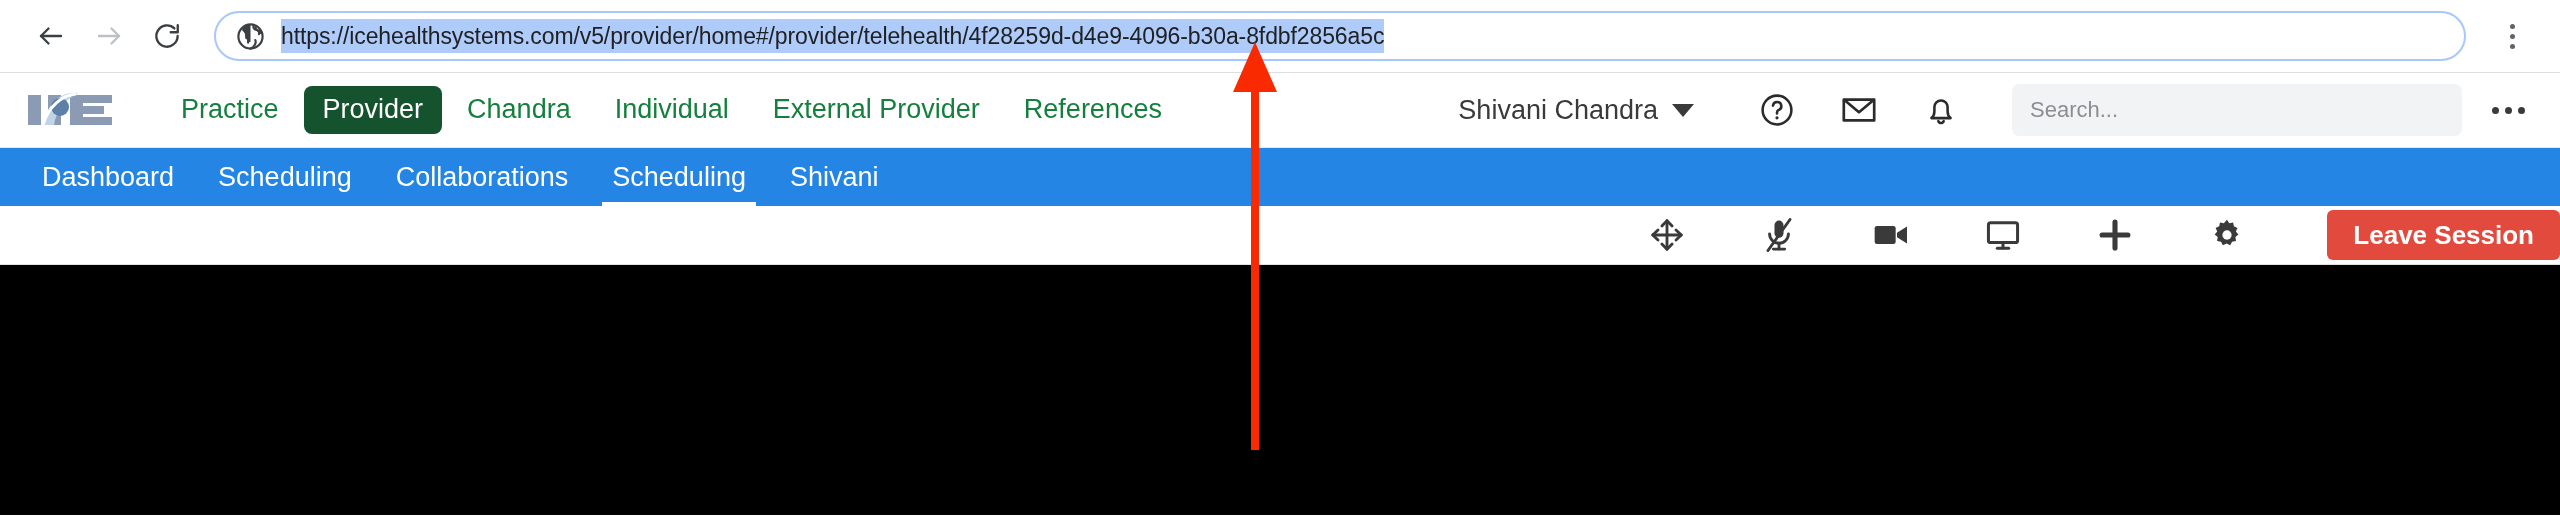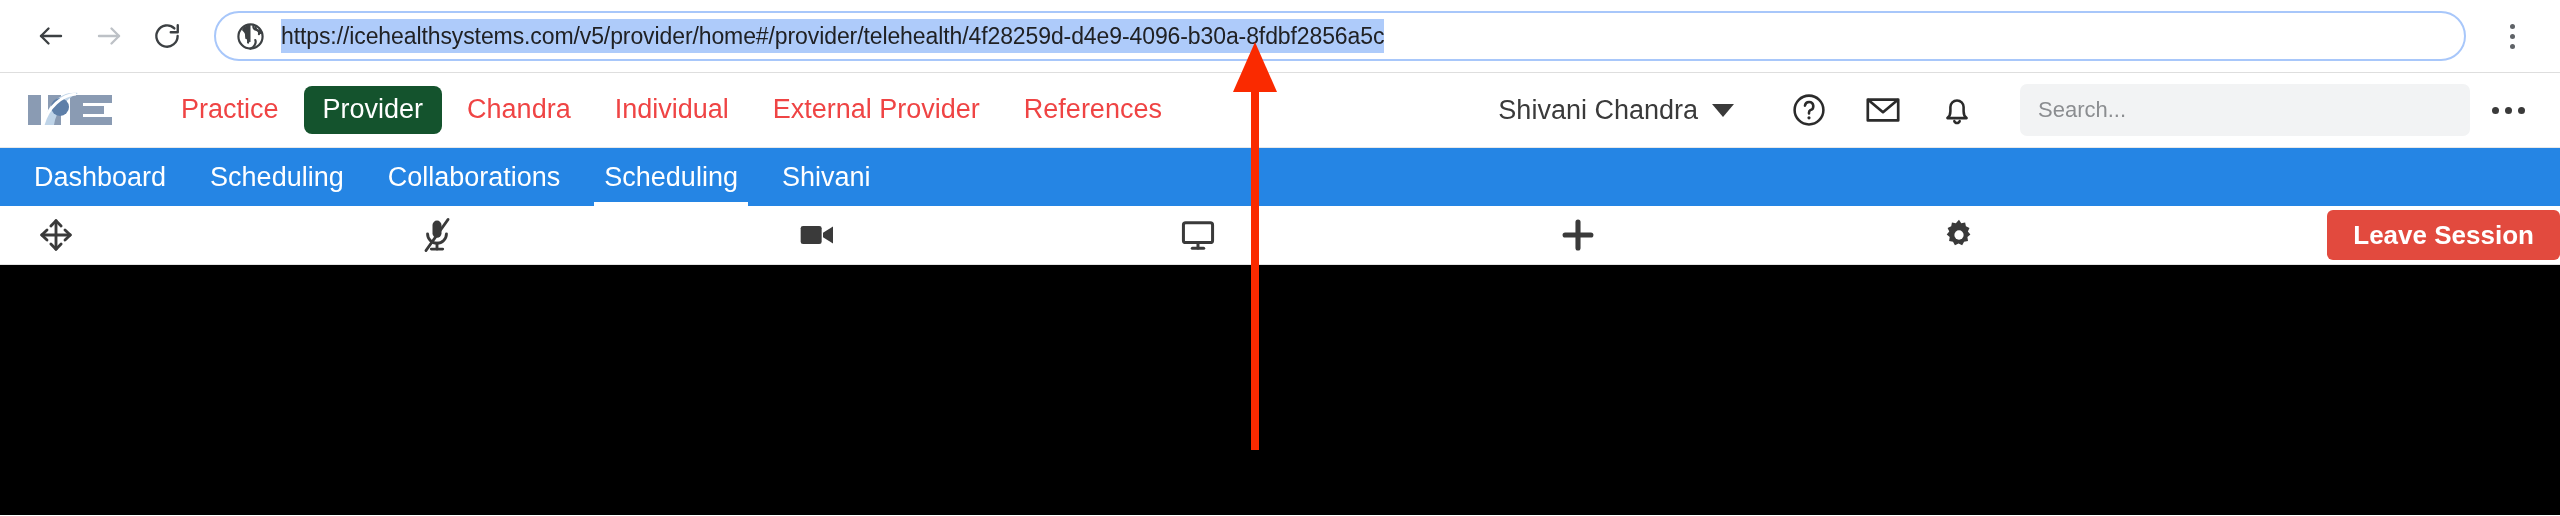--- a/index.html
+++ b/index.html
@@ -73,34 +73,34 @@
   }
   .logo {
     flex: 0 0 auto;
     width: 92px; height: 46px;
     display: flex; align-items: center;
     margin-right: 44px;
   }
   .main-nav { display: flex; align-items: center; gap: 6px; flex: 0 0 auto; }
   .main-nav a {
     font-size: 27px;
-    color: #ef4444;
+    color: #15803d;
     padding: 9px 19px;
     border-radius: 8px;
     text-decoration: none;
     white-space: nowrap;
     line-height: 1.1;
   }
   .main-nav a.active { background: #14532d; color: #ffffff; }
 
   .header-right {
     margin-left: auto;
     display: flex;
     align-items: center;
-    gap: 8px;
+    gap: 16px;
     flex: 0 0 auto;
   }
   .user-menu {
     display: flex; align-items: center; gap: 14px;
     font-size: 27px; color: #3a3a3a; white-space: nowrap;
     padding-right: 34px;
   }
   .caret-down {
     width: 0; height: 0;
     border-left: 11px solid transparent;
@@ -135,21 +135,21 @@
     gap: 6px; flex: 0 0 auto;
   }
   .header-dots i { width: 7px; height: 7px; border-radius: 50%; background: #3a3a3a; display:block; }
 
   
   .subnav {
     height: 58px;
     background: #2585e4;
     display: flex;
     align-items: stretch;
-    padding-left: 12px;
+    padding-left: 20px;
   }
   .subnav a {
     color: #ffffff;
     font-size: 27px;
     text-decoration: none;
     display: flex;
     align-items: center;
     padding: 0 22px;
     position: relative;
     white-space: nowrap;
@@ -161,21 +161,21 @@
     height: 4px;
     background: #ffffff;
   }
 
   
   .toolbar {
     height: 59px;
     background: #ffffff;
     display: flex;
     align-items: center;
-    justify-content: space-between;
+    justify-content: flex-end;
     gap: 0;
     border-bottom: 1px solid #e3e3e3;
   }
   .tool-btn {
     width: 112px; height: 59px;
     display: flex; align-items: center; justify-content: center;
     flex: 0 0 auto;
   }
   .leave-btn {
     background: #e24a3e;

